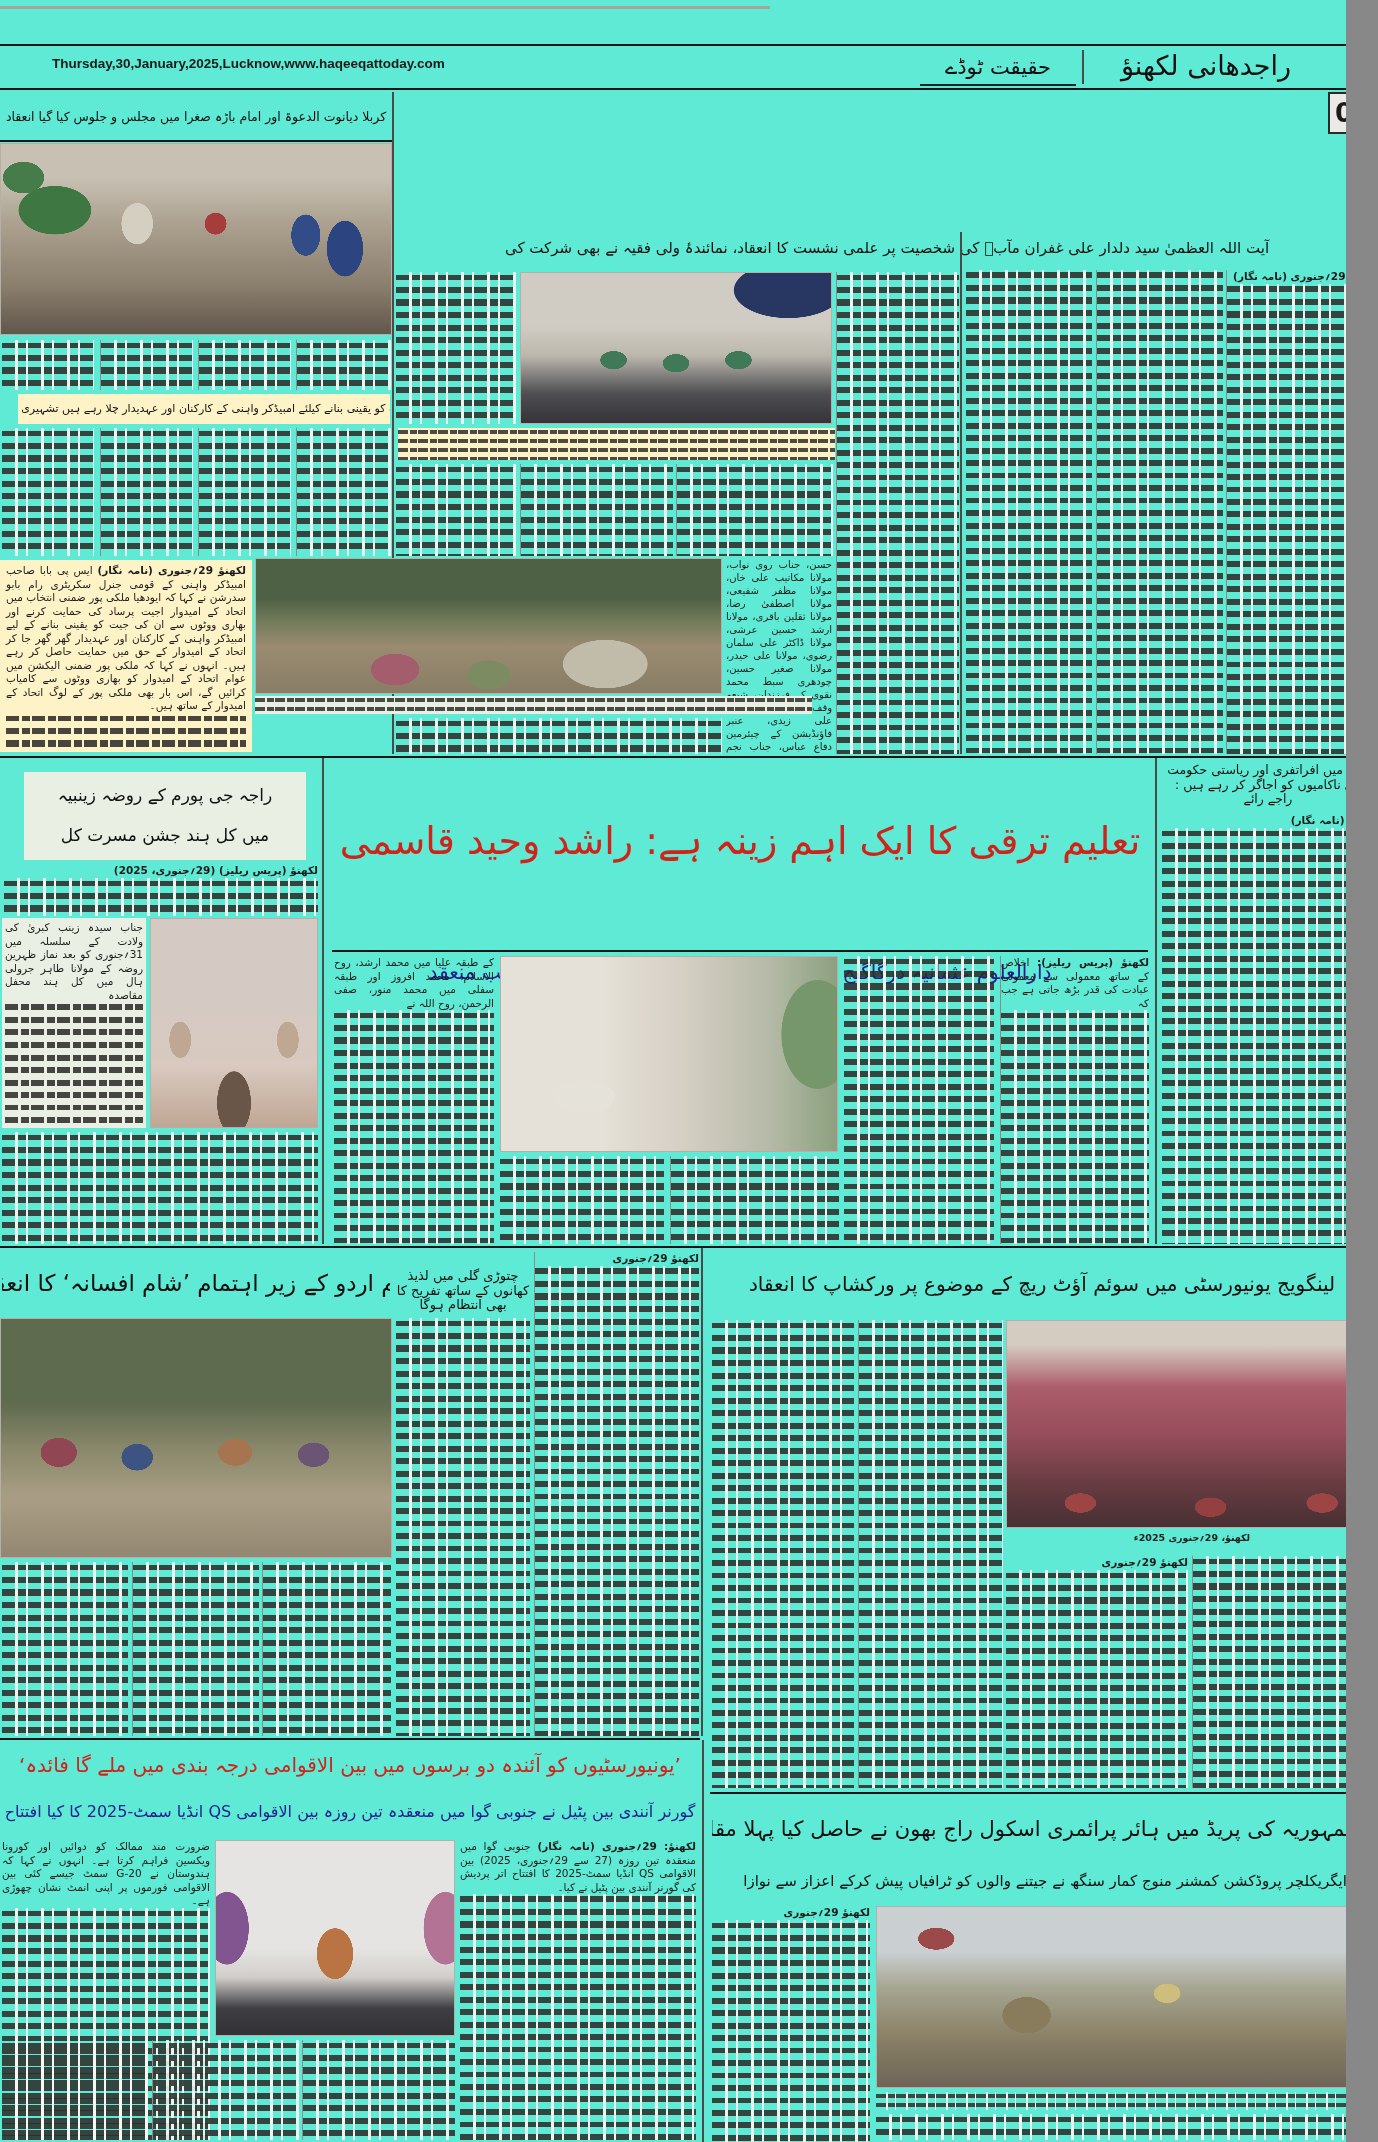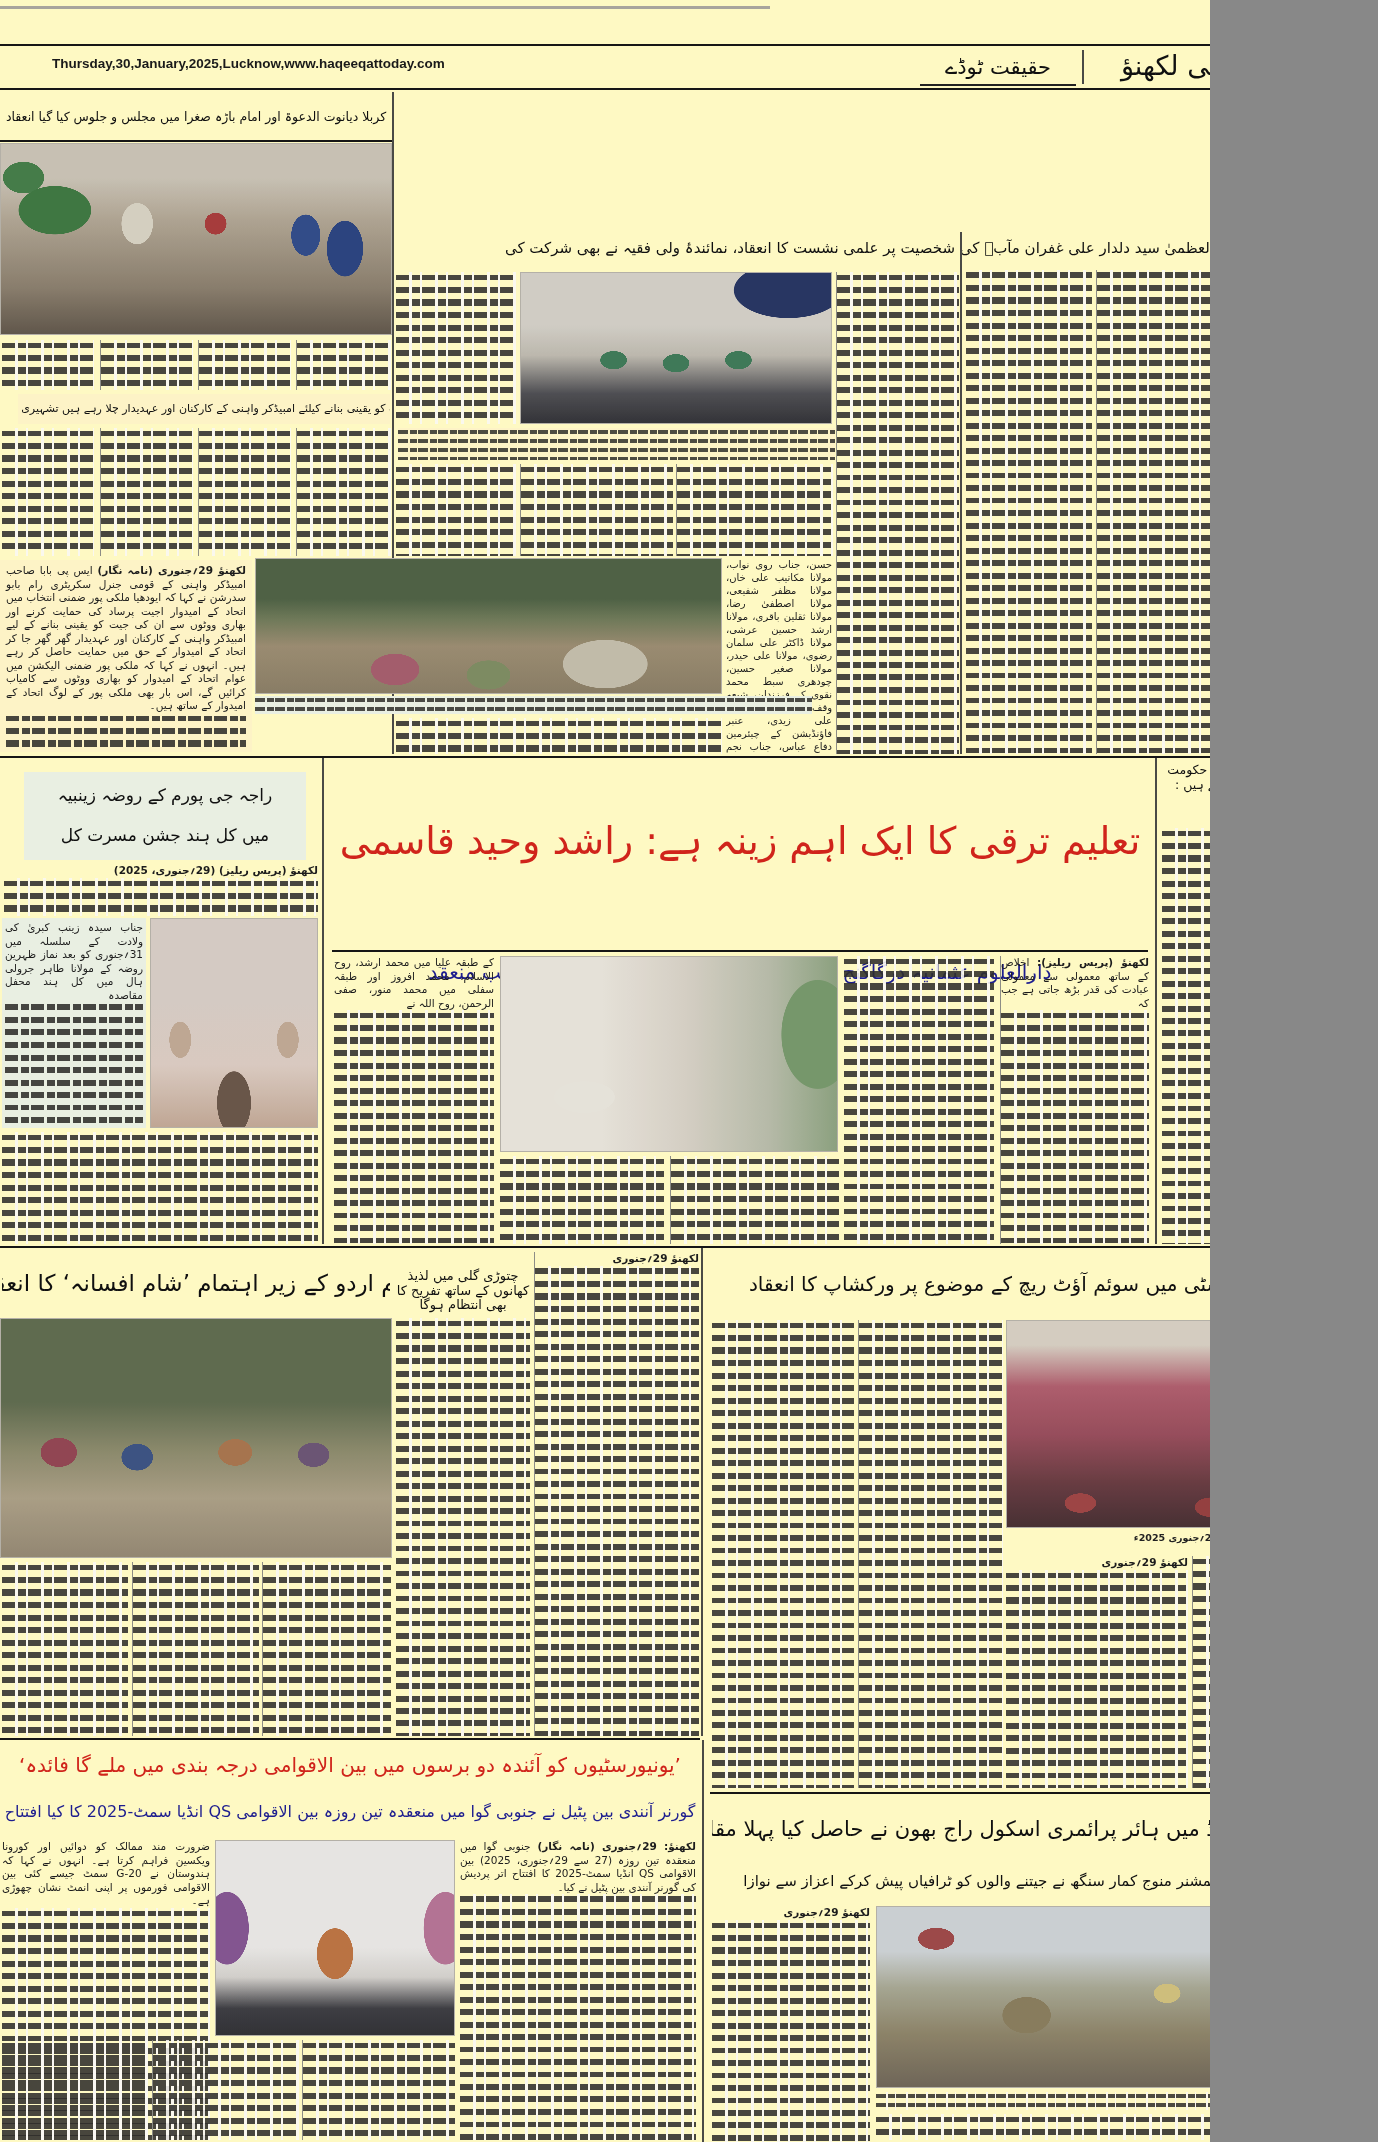--- a/index.html
+++ b/index.html
@@ -1,16 +1,16 @@
 <!DOCTYPE html>
 <html lang="ur"><head>
 <meta charset="utf-8">
 <style>
   html,body{margin:0;padding:0;background:#888;}
-  .page{position:relative;width:1210px;height:2142px;background:#fef9c3;overflow:hidden;
+  .page{position:relative;width:1346px;height:2142px;background:#5eead4;overflow:hidden;
         font-family:"DejaVu Sans",sans-serif;}
   .abs{position:absolute;}
   .hr{background:#161616;height:2px;}
   .vr{background:#4a4a46;width:1.5px;}
   .hl{font-weight:normal;direction:rtl;color:#101010;display:flex;align-items:center;justify-content:center;
       text-align:center;overflow:hidden;line-height:1.15;}
   .nowrap{white-space:nowrap;}
   .red{color:#d0241b;}
   .navy{color:#1d1d8f;}
   .txt{display:flex;flex-direction:column;overflow:hidden;}

